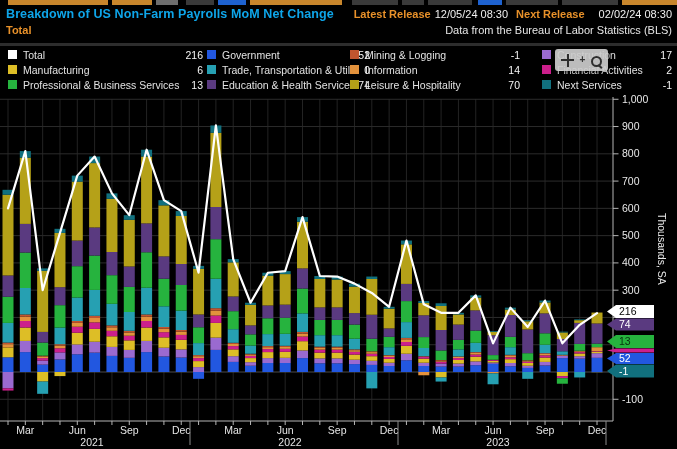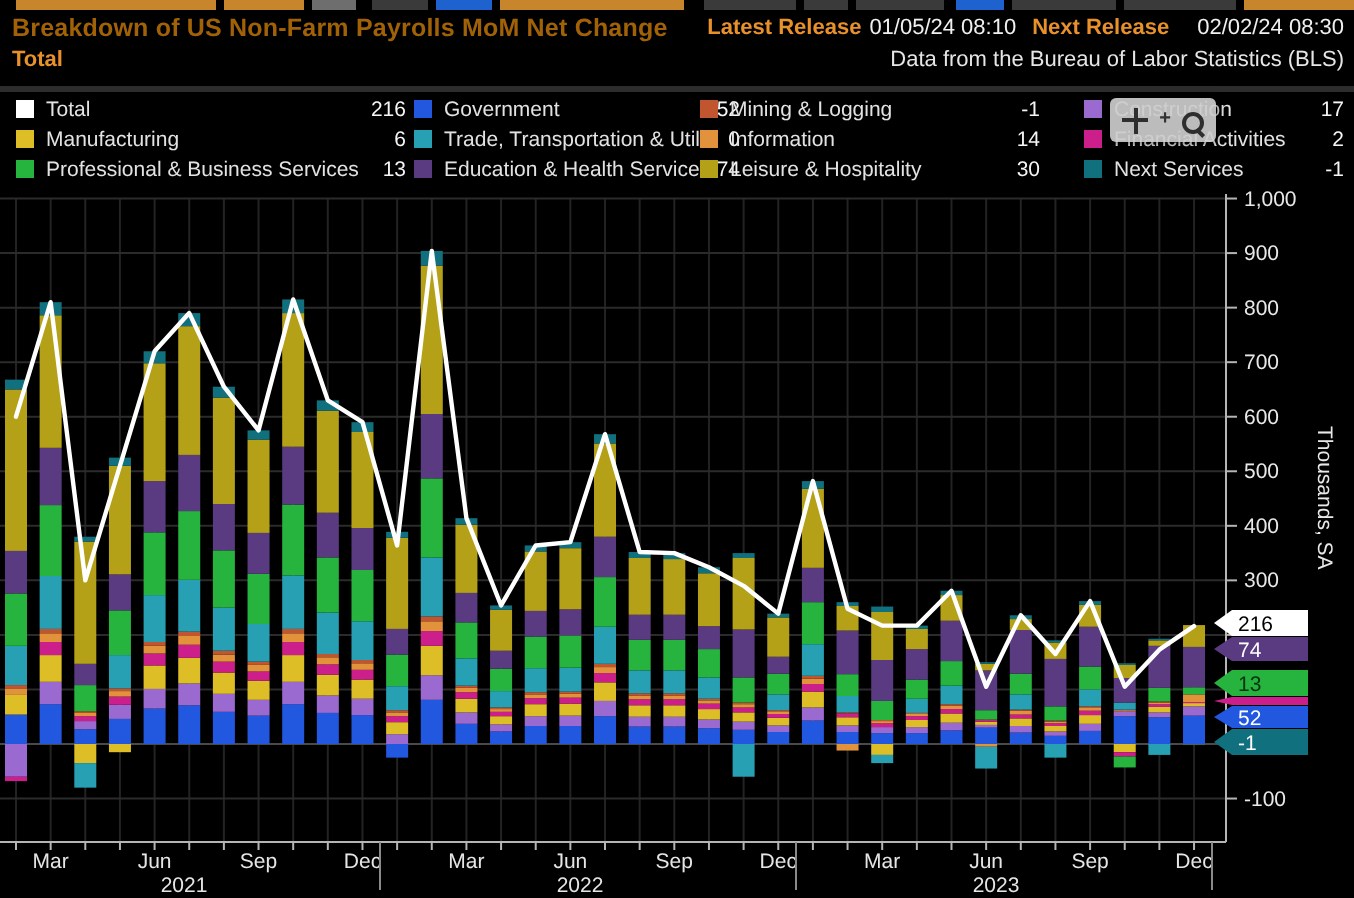--- a/index.html
+++ b/index.html
@@ -3,21 +3,21 @@
 <meta charset="utf-8">
 <style>
   html,body{margin:0;padding:0;background:#000;}
   .screen{position:relative;width:677px;height:449px;background:#000;overflow:hidden;
           font-family:"Liberation Sans",sans-serif;-webkit-font-smoothing:antialiased;}
   
   .topstrip{position:absolute;left:0;top:0;width:677px;height:5px;}
   .topstrip .frag{position:absolute;top:0;height:5px;}
   
   .header{position:absolute;left:0;top:6px;width:677px;height:36px;}
-  .title{position:absolute;left:6px;top:1px;font-size:12.5px;font-weight:bold;color:#a16207;letter-spacing:.1px;}
+  .title{position:absolute;left:6px;top:1px;font-size:12.5px;font-weight:bold;color:#0ea5e9;letter-spacing:.1px;}
   .subtitle{position:absolute;left:6px;top:18px;font-size:11px;font-weight:bold;color:#e8912a;}
   .release{position:absolute;right:5px;top:2px;font-size:11px;white-space:nowrap;text-align:right;}
   .release .lbl{color:#e8912a;font-weight:bold;}
   .release .val{color:#f0f0f0;margin-left:4px;margin-right:8px;}
   .release .val:last-child{margin-right:0;margin-left:14px;}
   .source{position:absolute;right:5px;top:18px;font-size:11px;color:#e6e6e6;text-align:center;}
   .hdr-divider{position:absolute;left:0;top:43px;width:677px;height:3px;background:#2d2d2d;}
   
   .legend{position:absolute;left:0;top:47px;width:677px;height:45px;}
   .leg-col{position:absolute;top:0;}
@@ -60,21 +60,21 @@
       <div class="frag" style="left: 478px; width: 24px; background: rgb(30, 98, 208);"></div>
       <div class="frag" style="left: 506px; width: 52px; background: rgb(58, 58, 58);"></div>
       <div class="frag" style="left: 562px; width: 56px; background: rgb(58, 58, 58);"></div>
       <div class="frag" style="left: 622px; width: 55px; background: rgb(200, 134, 44);"></div>
     </div>
 
   <div class="header">
     <div class="title">Breakdown of US Non-Farm Payrolls MoM Net Change</div>
     <div class="subtitle">Total</div>
     <div class="release">
-      <span class="lbl">Latest Release</span><span class="val">01/05/24 08:10</span><span class="lbl">Next Release</span><span class="val">02/02/24 08:30</span>
+      <span class="lbl">Latest Release</span><span class="val">12/05/24 08:30</span><span class="lbl">Next Release</span><span class="val">02/02/24 08:30</span>
     </div>
     <div class="source">Data from the Bureau of Labor Statistics (BLS)</div>
   </div>
 
   <div class="hdr-divider"></div>
 
   <div class="legend" id="legend">
       <div class="leg-col" style="left: 8px; width: 195px;">
         <div class="leg-row">
           <span class="swatch" style="background: rgb(255, 255, 255);"></span>
@@ -116,21 +116,21 @@
           <span class="leg-value">-1</span>
         </div>
         <div class="leg-row">
           <span class="swatch" style="background: rgb(227, 146, 60);"></span>
           <span class="leg-label">Information</span>
           <span class="leg-value">14</span>
         </div>
         <div class="leg-row">
           <span class="swatch" style="background: rgb(181, 161, 24);"></span>
           <span class="leg-label">Leisure &amp; Hospitality</span>
-          <span class="leg-value">30</span>
+          <span class="leg-value">70</span>
         </div>
       </div>
       <div class="leg-col" style="left: 542px; width: 130px;">
         <div class="leg-row">
           <span class="swatch" style="background: rgb(154, 106, 208);"></span>
           <span class="leg-label">Construction</span>
           <span class="leg-value">17</span>
         </div>
         <div class="leg-row">
           <span class="swatch" style="background: rgb(204, 31, 140);"></span>

